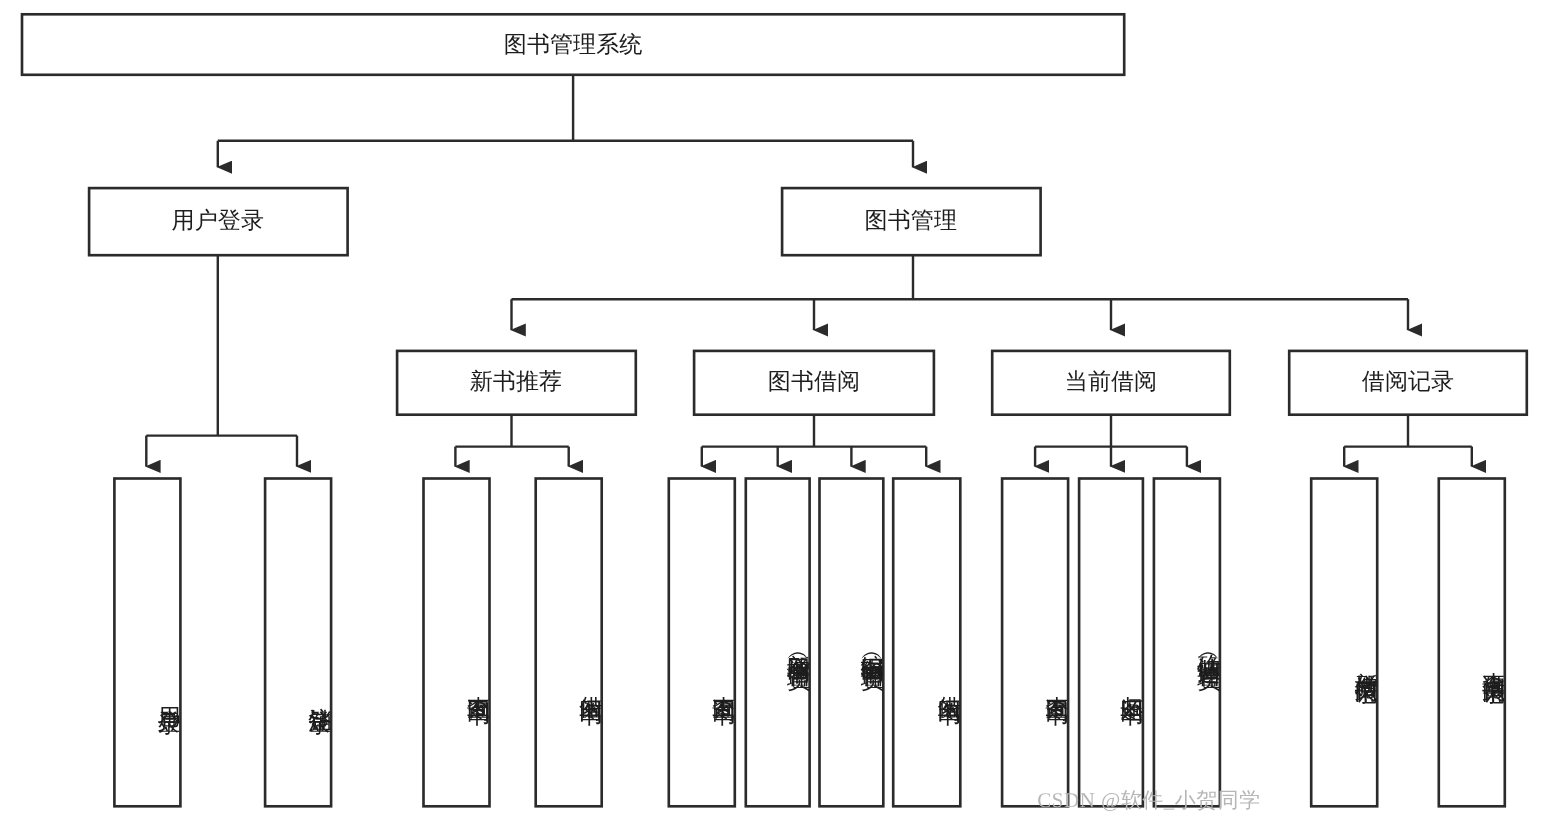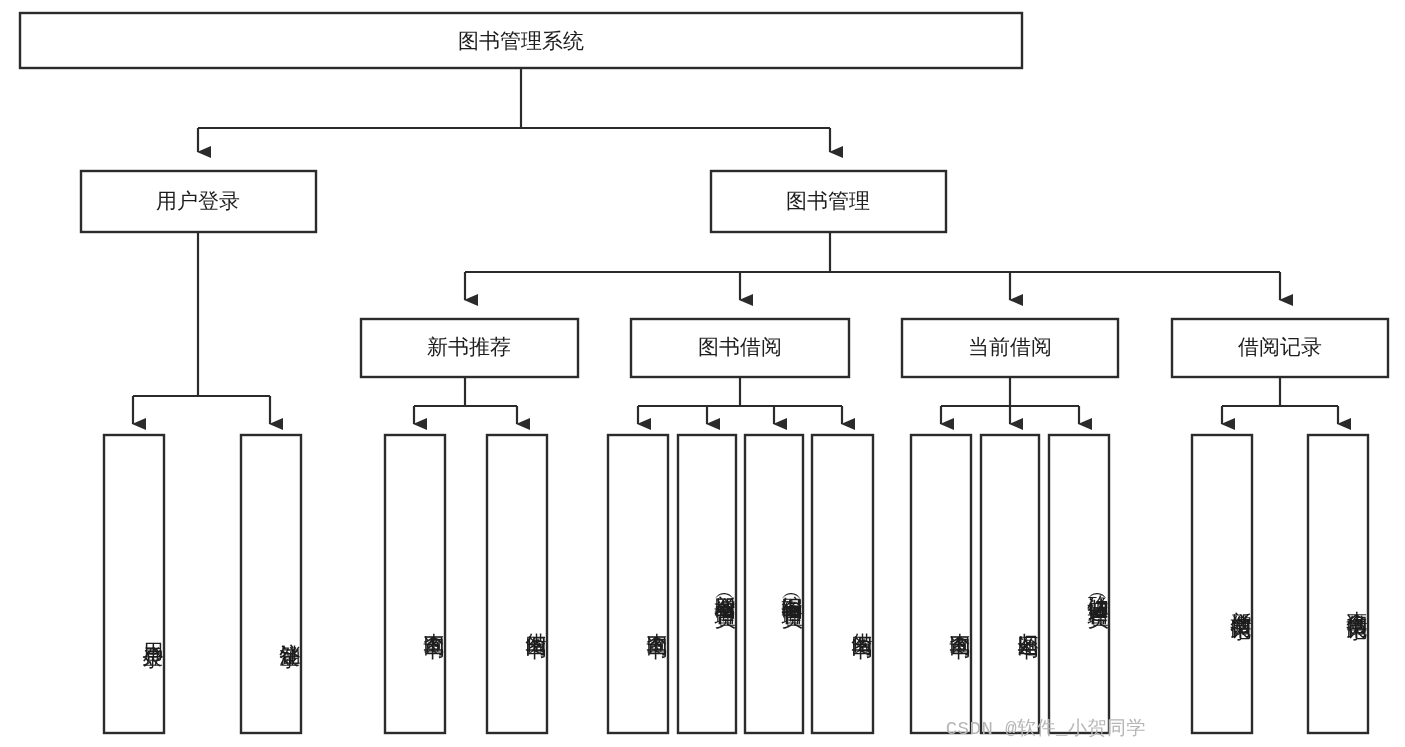--- a/index.html
+++ b/index.html
@@ -60,21 +60,21 @@
     display: flex;
     align-items: flex-start;
     justify-content: center;
     white-space: nowrap;
     pointer-events: none;
   }
   .watermark {
     position: absolute;
     right: 8px;
     bottom: 6px;
-    font-family: Liberation Mono, monospace;
+    font-family: Liberation Serif, serif;
     font-size: 19px;
     color: #b6b6b6;
     letter-spacing: 0.5px;
     white-space: nowrap;
   }
 </style>
 </head>
 <body>
 
 <div id="diagram-root">

